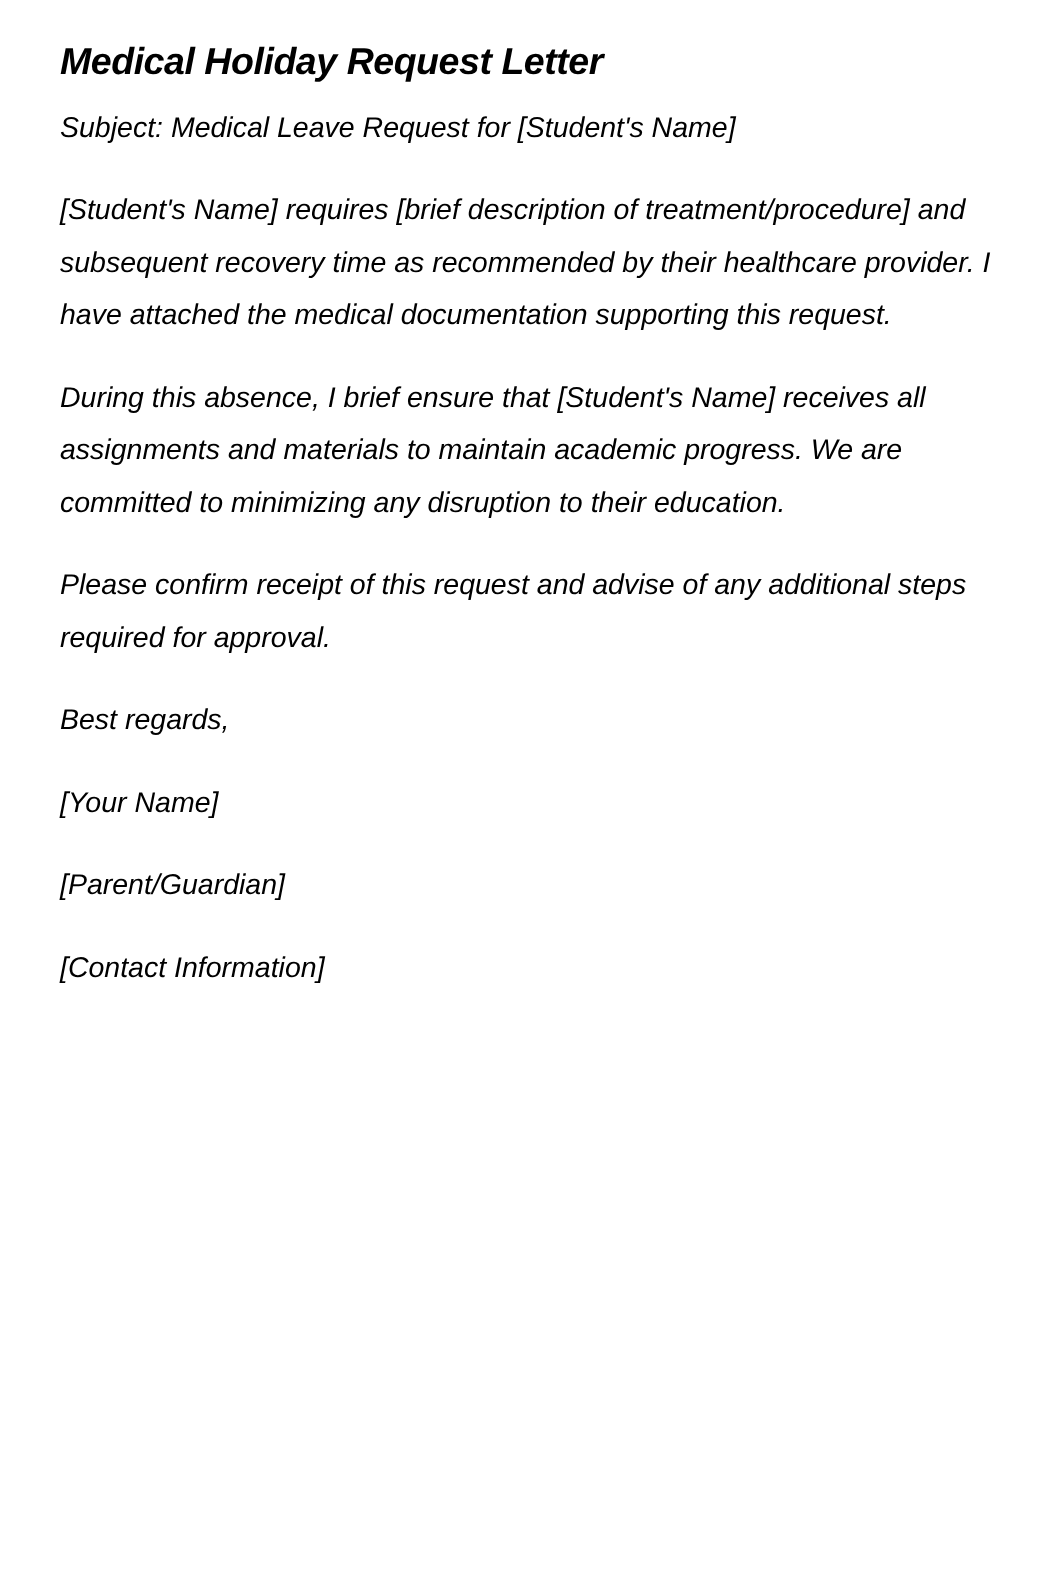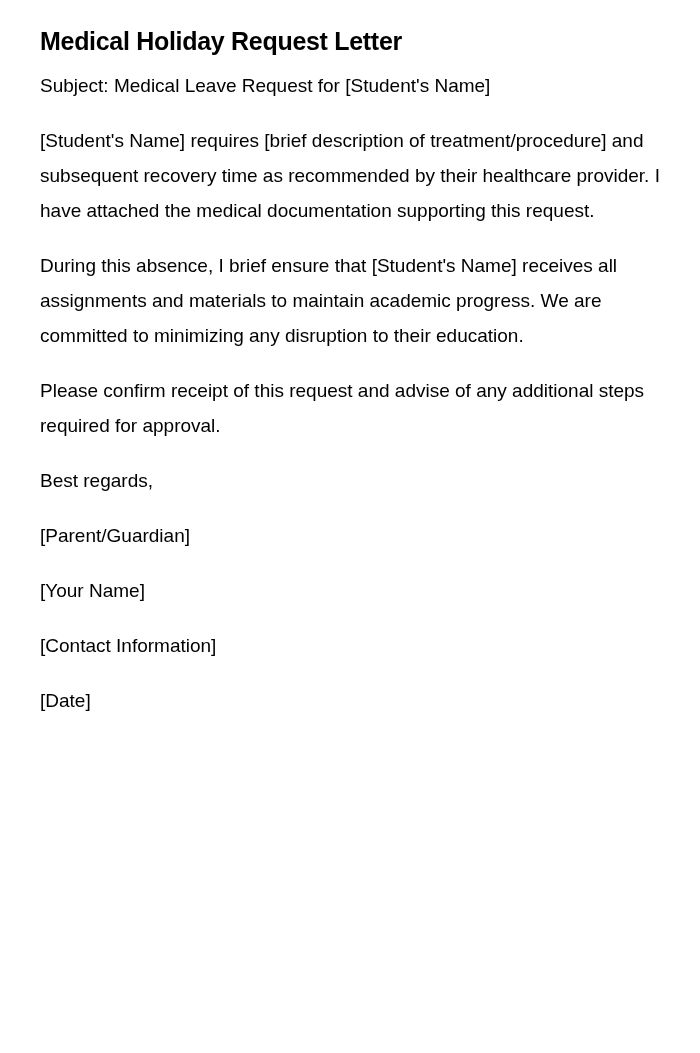--- a/index.html
+++ b/index.html
@@ -5,20 +5,21 @@
     html, body { margin: 0; padding: 0; background: #ffffff; }
     body {
       width: 700px;
       height: 1053px;
       overflow: hidden;
       font-family: "Liberation Sans", sans-serif;
       color: #1a1a1a;
     }
     .page {
       padding: 24px 16px 0 40px;
+      font-style: italic;
     }
     .title {
       font-family: "Liberation Sans", sans-serif;
       font-weight: bold;
       font-size: 25px;
       line-height: 34px;
       margin: 0 0 10px 0;
       color: #000000;
       letter-spacing: -0.3px;
     }
@@ -33,17 +34,16 @@
 </head>
 <body>
 
 <div class="page">
   <h1 class="title">Medical Holiday Request Letter</h1>
   <p class="para">Subject: Medical Leave Request for [Student's Name]</p>
   <p class="para">[Student's Name] requires [brief description of treatment/procedure] and subsequent recovery time as recommended by their healthcare provider. I have attached the medical documentation supporting this request.</p>
   <p class="para">During this absence, I brief ensure that [Student's Name] receives all assignments and materials to maintain academic progress. We are committed to minimizing any disruption to their education.</p>
   <p class="para">Please confirm receipt of this request and advise of any additional steps required for approval.</p>
   <p class="para">Best regards,</p>
+  <p class="para">[Your Name]</p>
   <p class="para">[Parent/Guardian]</p>
-  <p class="para">[Your Name]</p>
   <p class="para">[Contact Information]</p>
-  <p class="para">[Date]</p>
 </div>
 
 </body></html>

